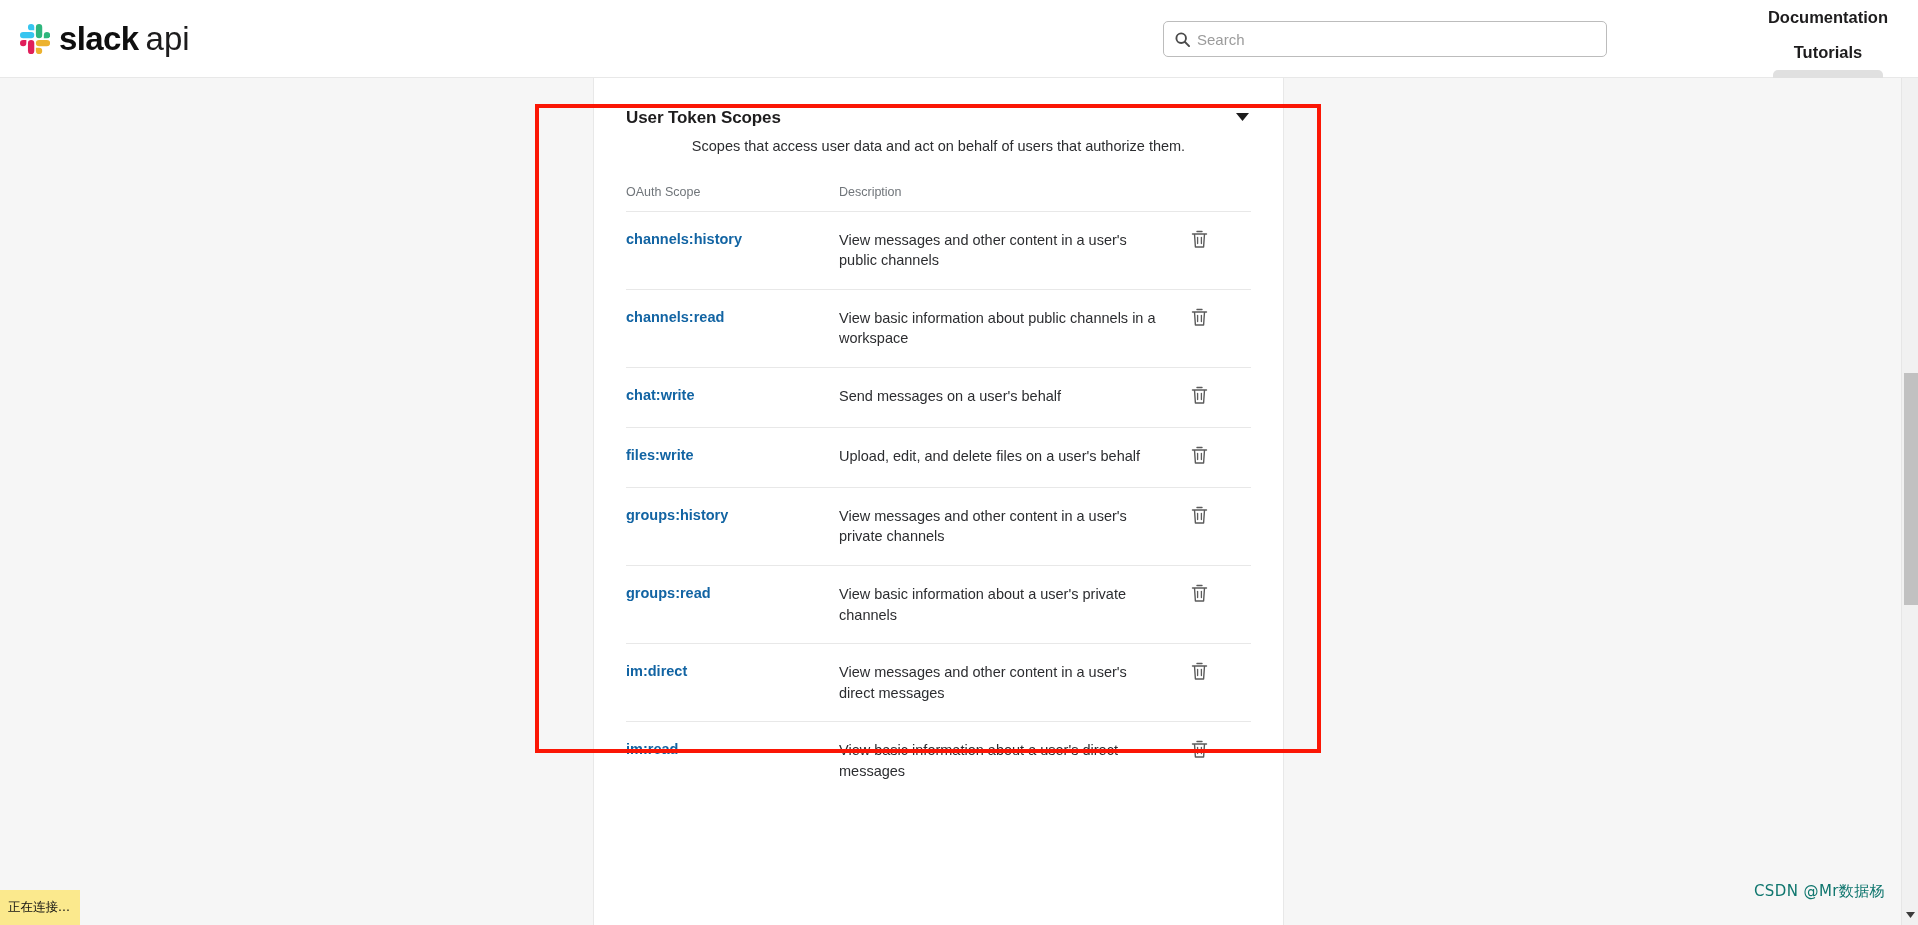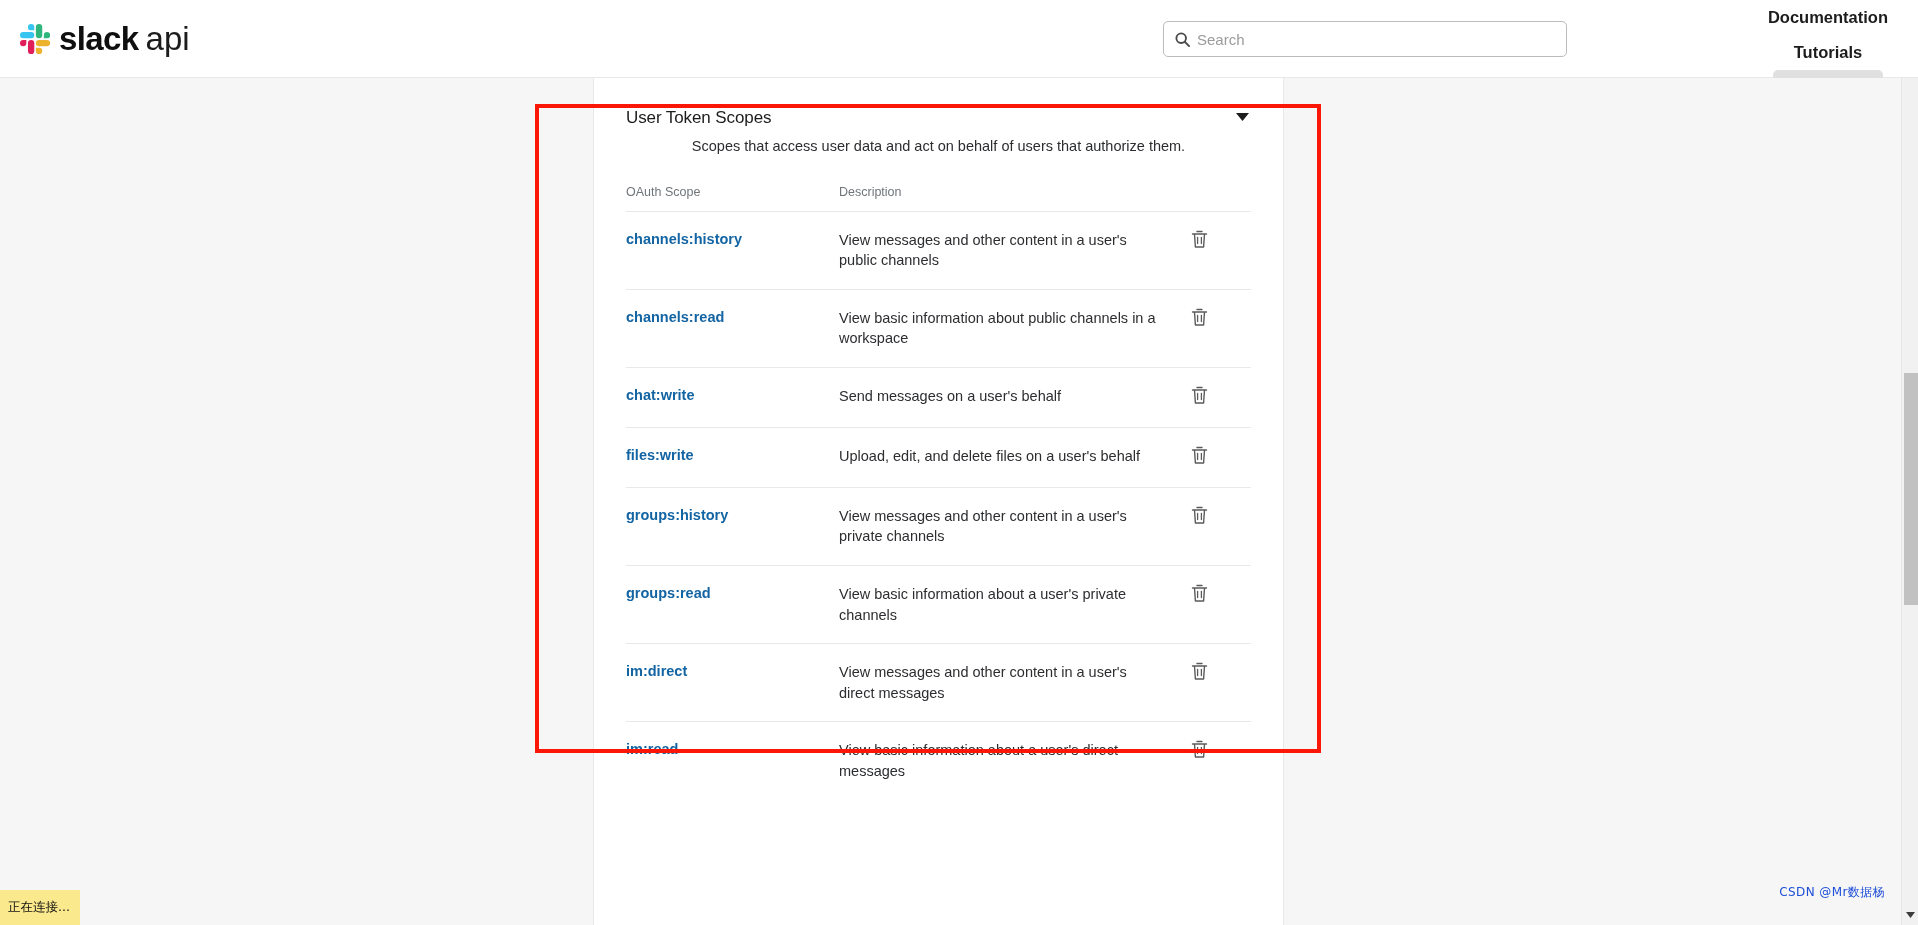--- a/index.html
+++ b/index.html
@@ -33,21 +33,21 @@
     letter-spacing: -0.6px;
     color: #0f0f0f;
     line-height: 1;
   }
   .logo-slack { font-weight: 700; }
   .logo-api   { font-weight: 400; color: #1d1c1d; margin-left: 7px; letter-spacing: 0px;}
 
   #search-box {
     position: absolute;
     left: 1163px; top: 21px;
-    width: 404px; height: 36px;
+    width: 444px; height: 36px;
     border: 1px solid #bcbcbc;
     border-radius: 5px;
     background: #fff;
     display: flex;
     align-items: center;
     padding: 0 11px;
   }
   #search-box .mag { flex: 0 0 auto; margin-right: 7px; display:flex; }
   #search-input {
     border: none;
@@ -103,21 +103,21 @@
   #scopes-card {
     position: absolute;
     top: 26px;
     left: 0;
     width: 689px;
     padding: 0 32px;
   }
   #card-head { position: relative; padding-top: 4px; }
   #card-title {
     font-size: 17px;
-    font-weight: 400;
+    font-weight: 700;
     color: #1d1c1d;
     letter-spacing: -0.1px;
   }
   #card-sub {
     margin-top: 9px;
     font-size: 14.5px;
     color: #2c2d30;
     line-height: 1.35;
     text-align: center;
   }
@@ -218,22 +218,22 @@
     align-items: center;
     padding: 0 10px 0 8px;
     z-index: 50;
     font-family: "DejaVu Sans", sans-serif;
   }
 
   
   #watermark {
     position: absolute;
     right: 33px; bottom: 24px;
-    font-size: 12px;
-    color: #1d4ed8;
+    font-size: 15px;
+    color: #0f766e;
     z-index: 45;
     letter-spacing: 0.4px;
     font-family: "DejaVu Sans", sans-serif;
     pointer-events: none;
   }
 </style>
 </head>
 <body>
 
 <div id="topbar">

